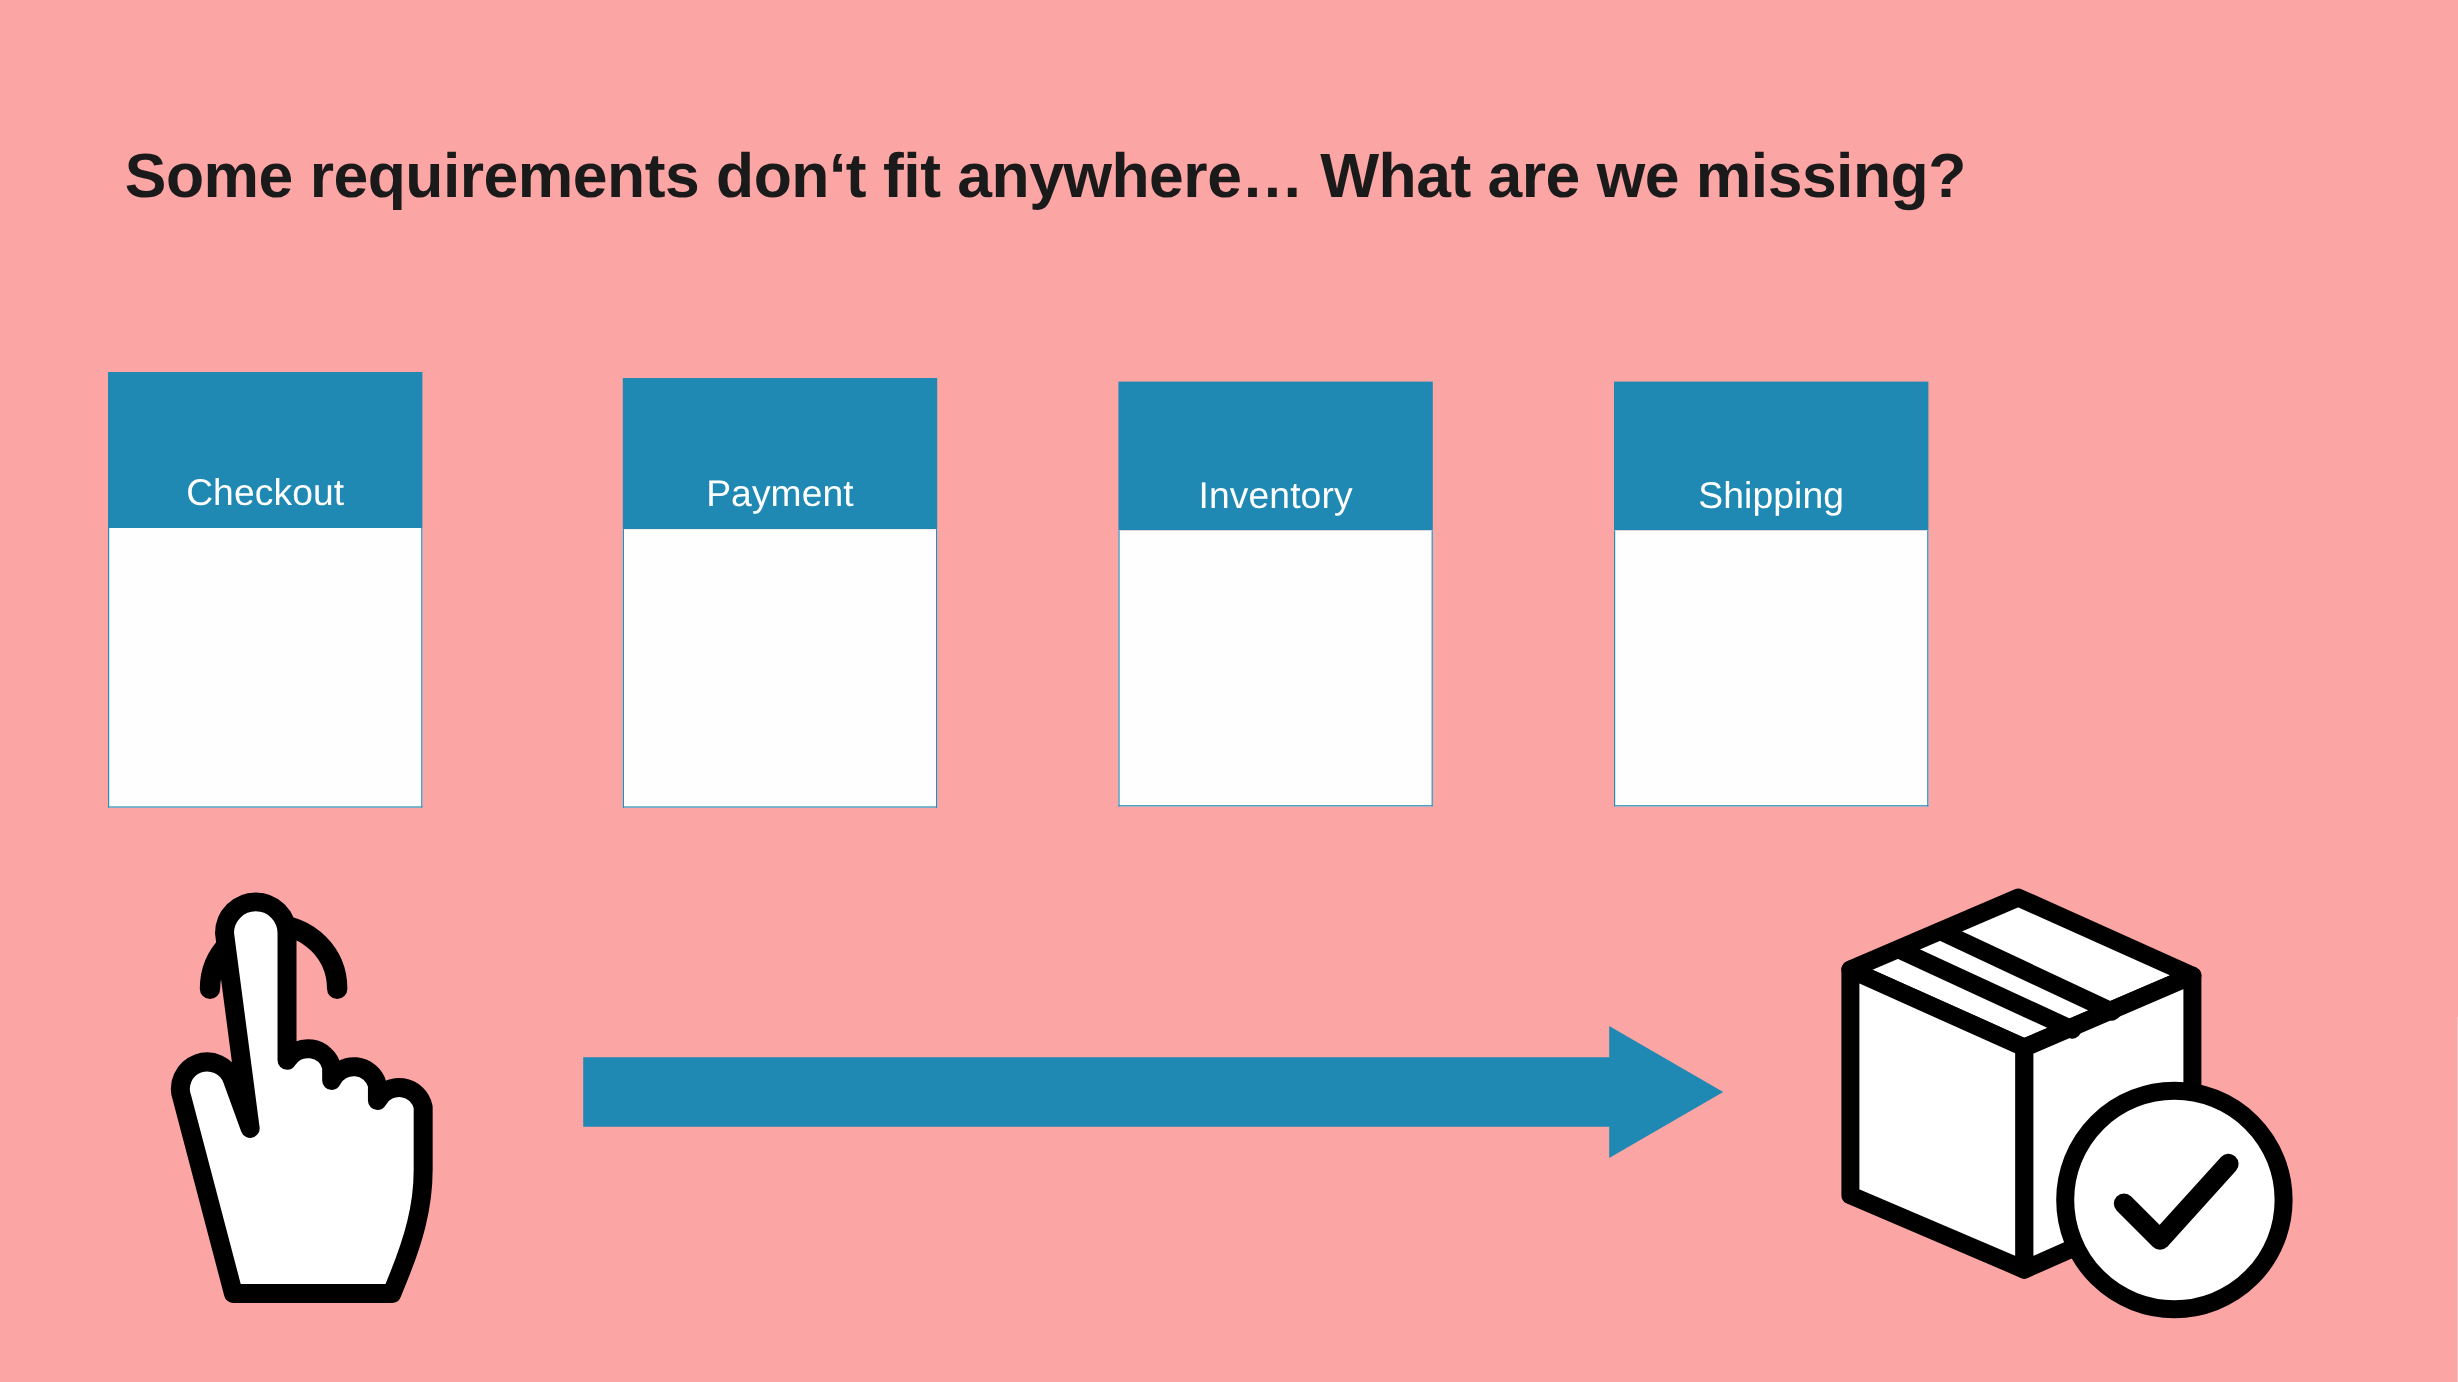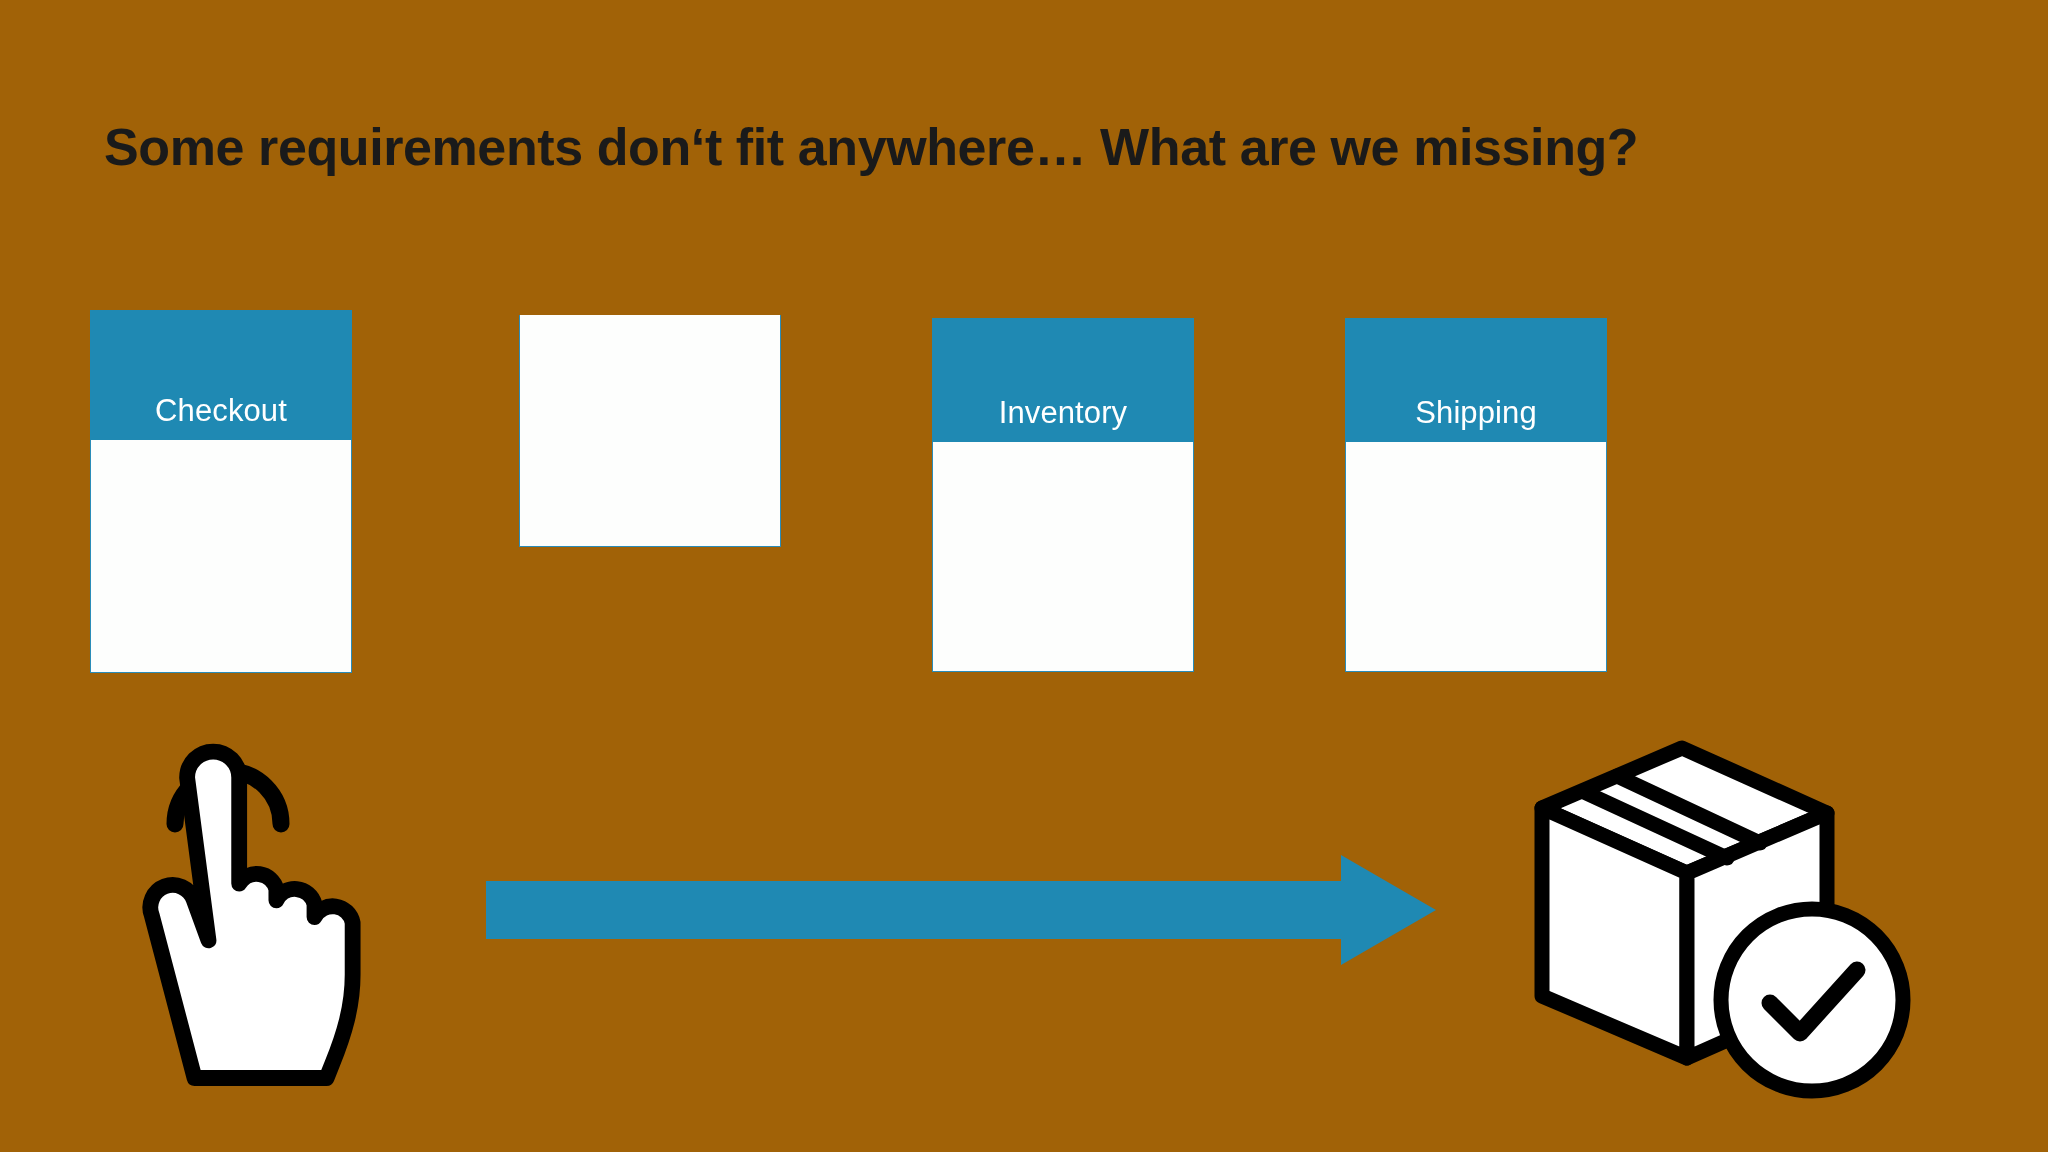--- a/index.html
+++ b/index.html
@@ -98,32 +98,35 @@
     left: 1522px;
     top: 728px;
     width: 400px;
     height: 365px;
   }
   svg { display: block; overflow: visible; }
 </style>
 </head>
 <body>
 
-<div id="slide" style="background: #a16207;">
+<div id="slide" style="background: #fca5a5;">
 
   <div id="slide-title" style="color: rgb(26, 26, 26);">Some requirements don‘t fit anywhere… What are we missing?</div>
 
   <div class="card" id="card-checkout">
     <div class="card-header" style="background: rgb(31, 137, 179);">
       <span>Checkout</span>
     </div>
     <div class="card-body" style="background: rgb(253, 254, 253); border-color: rgb(42, 140, 184);"></div>
   </div>
 
   <div class="card" id="card-payment">
+    <div class="card-header" style="background: rgb(31, 137, 179);">
+      <span>Payment</span>
+    </div>
     <div class="card-body" style="background: rgb(253, 254, 253); border-color: rgb(42, 140, 184);"></div>
   </div>
 
   <div class="card" id="card-inventory">
     <div class="card-header" style="background: rgb(31, 137, 179);">
       <span>Inventory</span>
     </div>
     <div class="card-body" style="background: rgb(253, 254, 253); border-color: rgb(42, 140, 184);"></div>
   </div>
 

